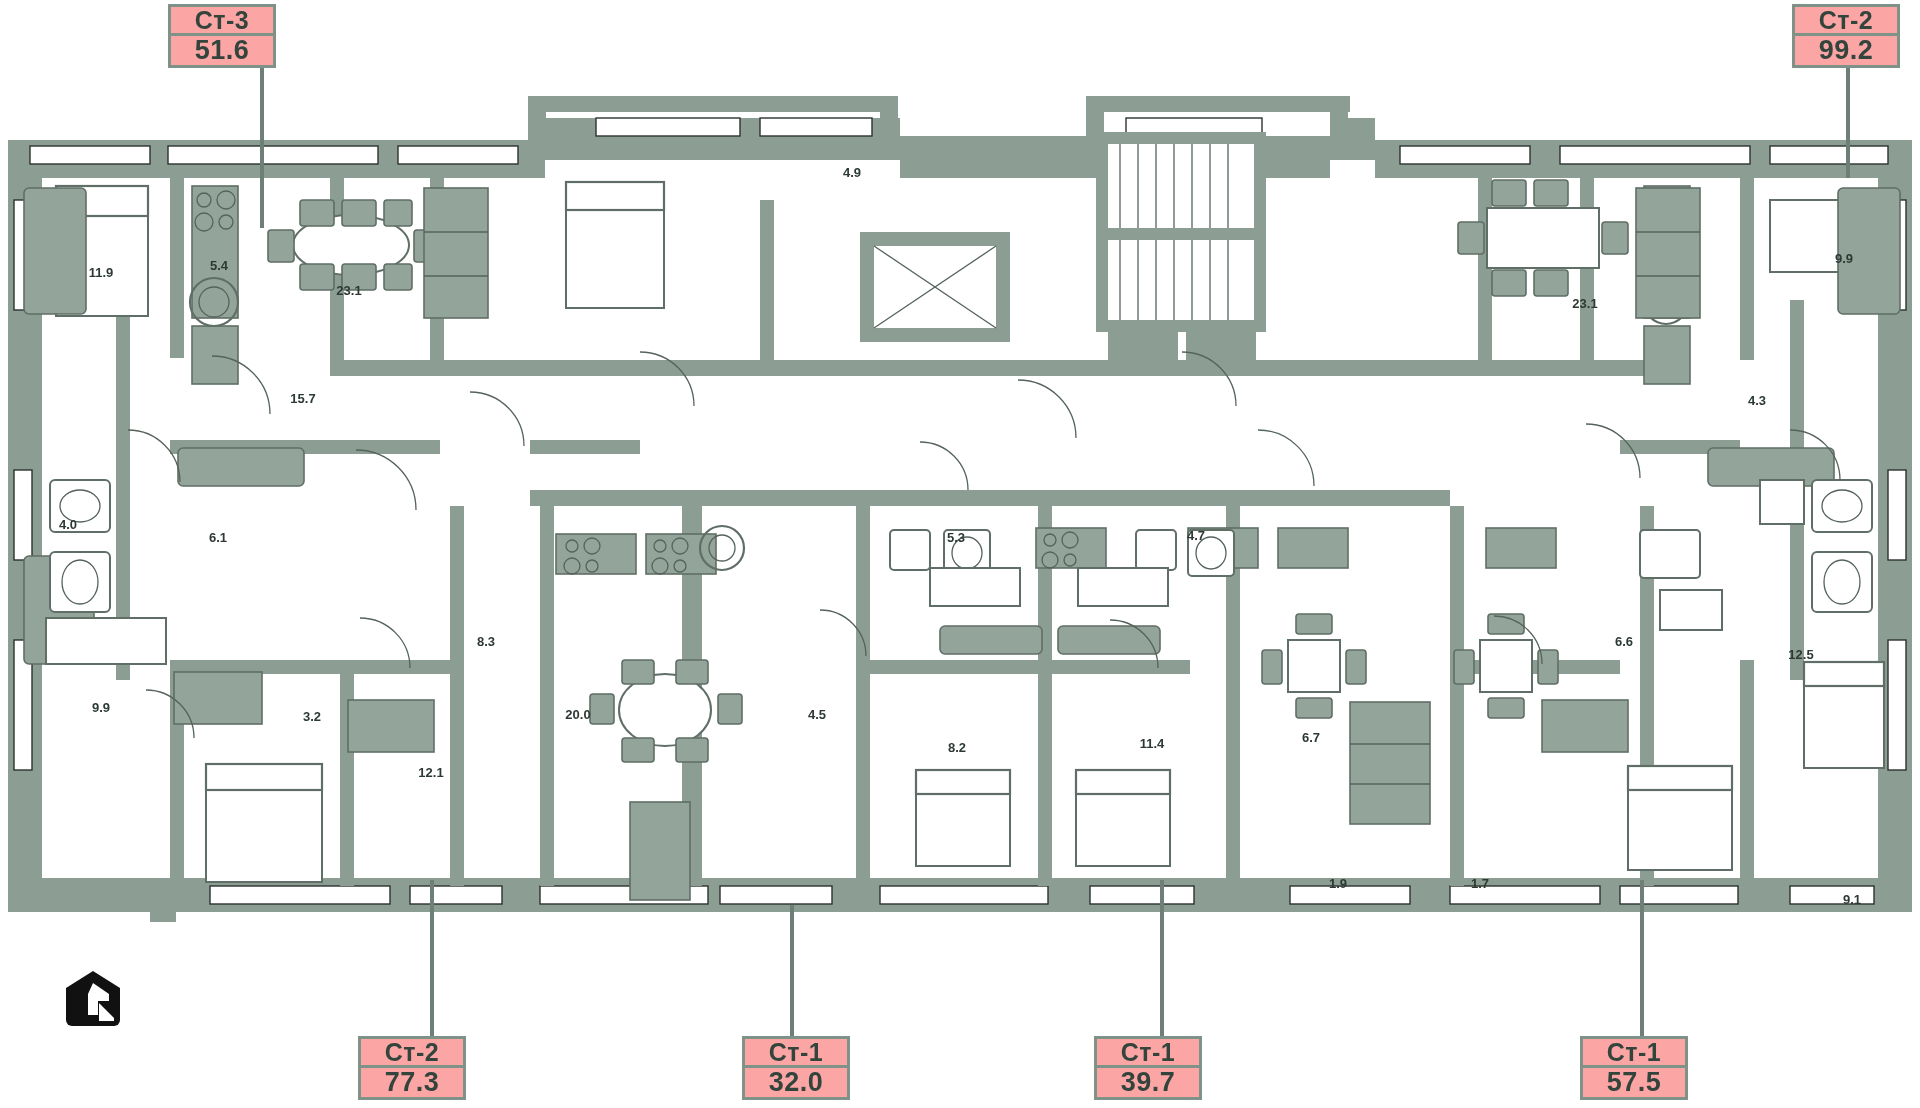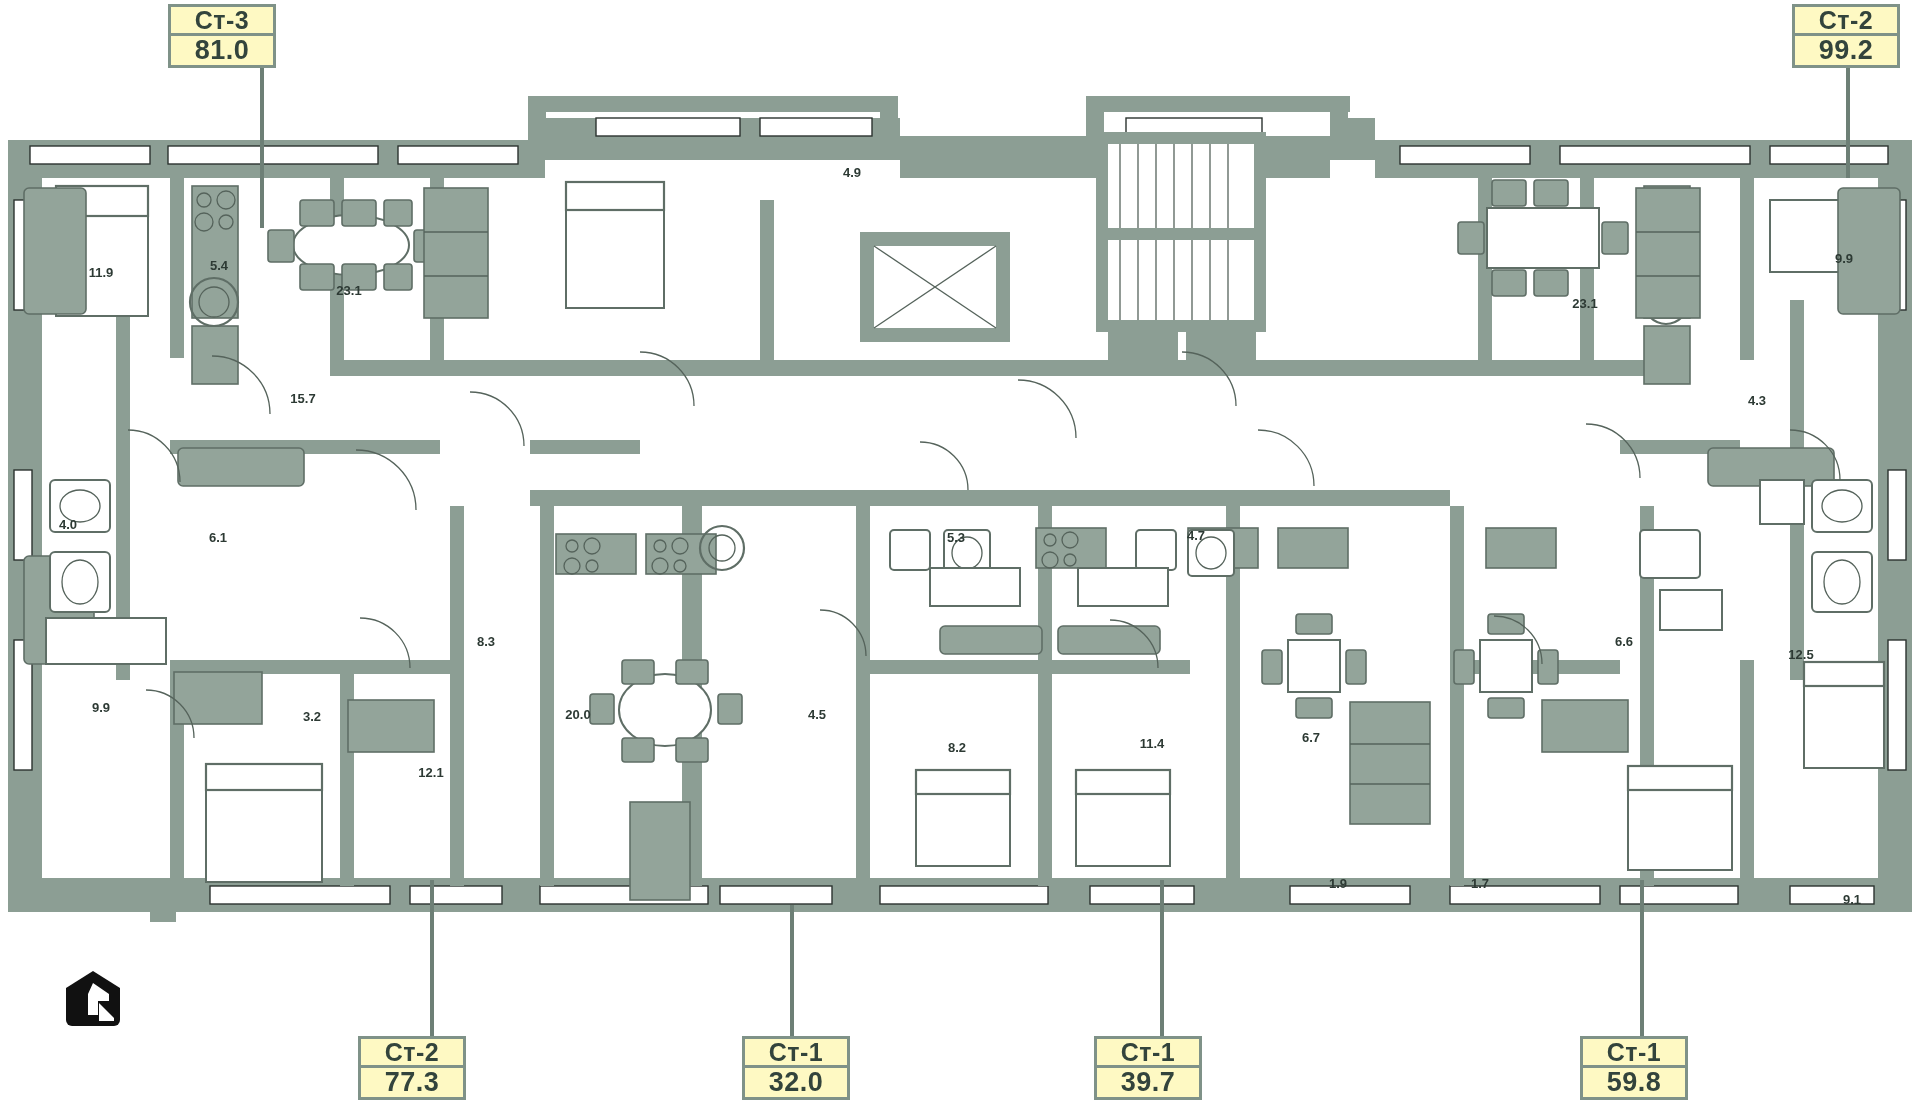--- a/index.html
+++ b/index.html
@@ -2,21 +2,21 @@
 <html><head>
 <meta charset="utf-8">
 <style>
   html,body{margin:0;padding:0;background:#ffffff;}
   body{width:1920px;height:1108px;position:relative;overflow:hidden;
        font-family:"Liberation Sans",sans-serif;}
 
   #plan-root{position:absolute;left:0;top:0;width:1920px;height:1108px;}
 
   
-  .callout{position:absolute;border:3px solid #7f9288;background:#fef9c3;
+  .callout{position:absolute;border:3px solid #7f9288;background:#fca5a5;
            box-sizing:border-box;}
   .callout .row{height:50%;box-sizing:border-box;display:flex;
                 align-items:center;justify-content:center;
                 color:#33443c;font-weight:bold;letter-spacing:.5px;}
   .callout .row.top{border-bottom:3px solid #7f9288;font-size:25px;}
   .callout .row.bot{font-size:27px;}
 
   .leader{position:absolute;background:#6d7f76;}
   .leader.v{width:4px;}
 
@@ -399,41 +399,41 @@
       <div class="leader v" style="left: 1846px; top: 68px; height: 110px;"></div>
       <div class="leader v" style="left: 430px; top: 880px; height: 156px;"></div>
       <div class="leader v" style="left: 790px; top: 905px; height: 131px;"></div>
       <div class="leader v" style="left: 1160px; top: 880px; height: 156px;"></div>
       <div class="leader v" style="left: 1640px; top: 880px; height: 156px;"></div>
     </div>
 
   <div id="callouts">
       <div class="callout" style="left: 168px; top: 4px; width: 108px; height: 64px;">
         <div class="row top">Ст-3</div>
-        <div class="row bot">81.0</div>
+        <div class="row bot">51.6</div>
       </div>
       <div class="callout" style="left: 1792px; top: 4px; width: 108px; height: 64px;">
         <div class="row top">Ст-2</div>
         <div class="row bot">99.2</div>
       </div>
       <div class="callout" style="left: 358px; top: 1036px; width: 108px; height: 64px;">
         <div class="row top">Ст-2</div>
         <div class="row bot">77.3</div>
       </div>
       <div class="callout" style="left: 742px; top: 1036px; width: 108px; height: 64px;">
         <div class="row top">Ст-1</div>
         <div class="row bot">32.0</div>
       </div>
       <div class="callout" style="left: 1094px; top: 1036px; width: 108px; height: 64px;">
         <div class="row top">Ст-1</div>
         <div class="row bot">39.7</div>
       </div>
       <div class="callout" style="left: 1580px; top: 1036px; width: 108px; height: 64px;">
         <div class="row top">Ст-1</div>
-        <div class="row bot">59.8</div>
+        <div class="row bot">57.5</div>
       </div>
     </div>
 
   <div id="logo">
     <div class="mark">
       <svg width="62" height="62" viewBox="0 0 62 62">
         <path d="M31 3 L58 20 L58 52 A6 6 0 0 1 52 58 L10 58 A6 6 0 0 1 4 52 L4 20 Z" fill="#111"></path>
         <path d="M31 15 L47 26 L47 33 L36 33 L36 47 L26 47 L26 26 Z" fill="#fff"></path>
         <path d="M36 36 L50 50 A5 5 0 0 1 45 52 L36 52 Z" fill="#fff" opacity="0"></path>
         <path d="M37 35 L52 50 L52 53 L37 53 Z" fill="#fff"></path>

